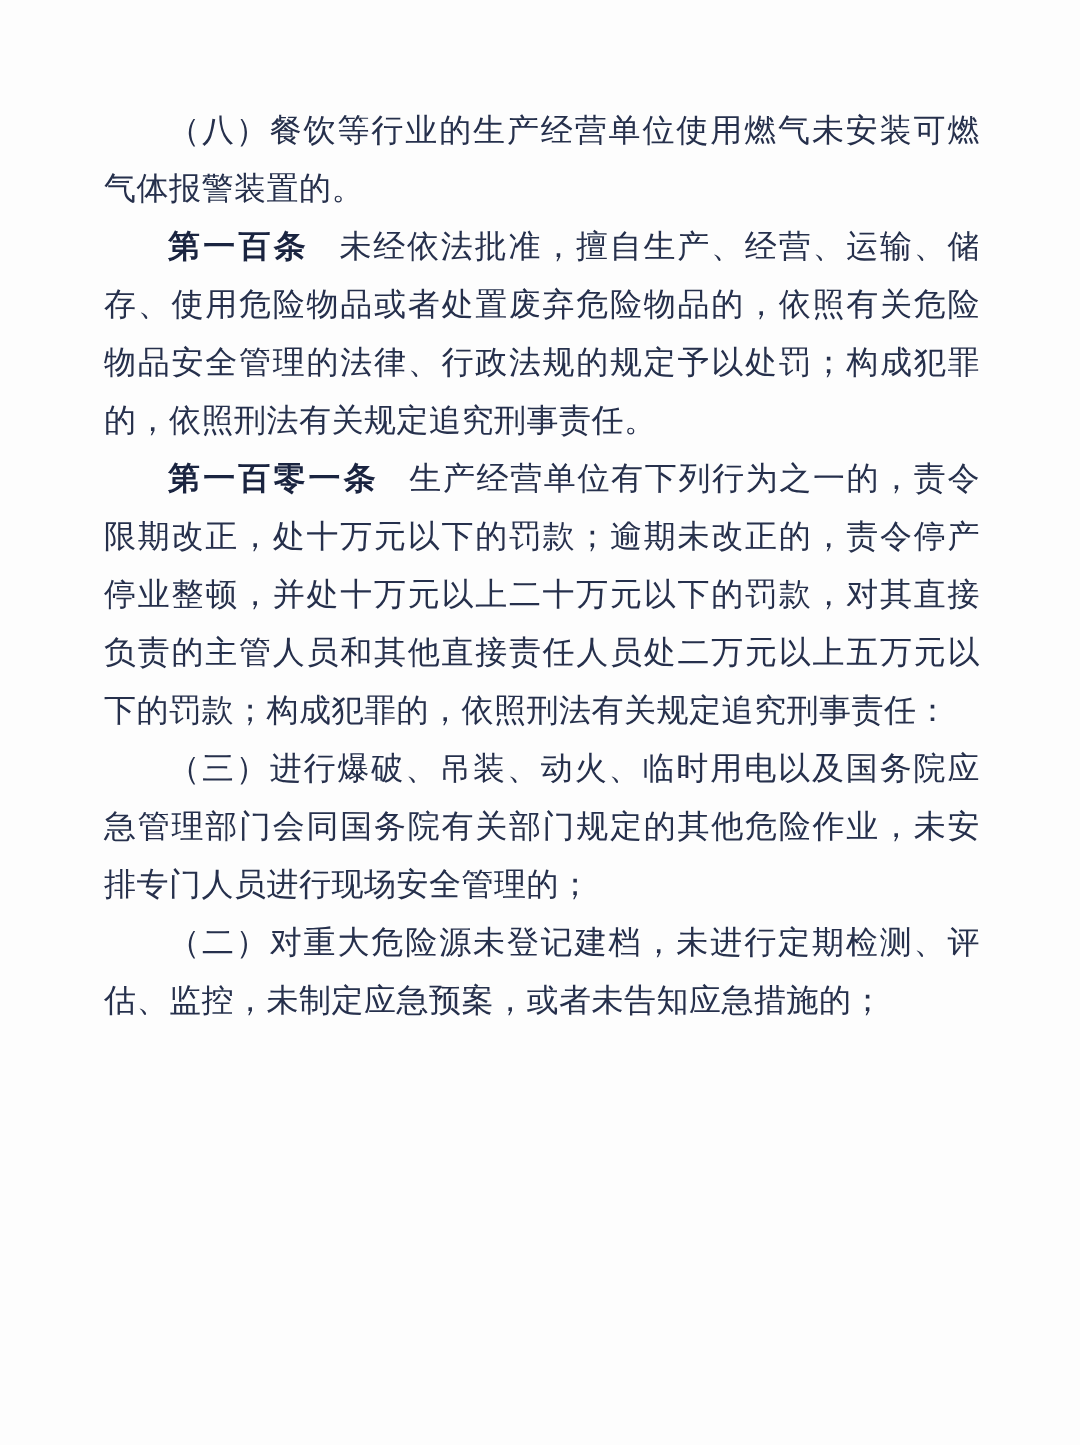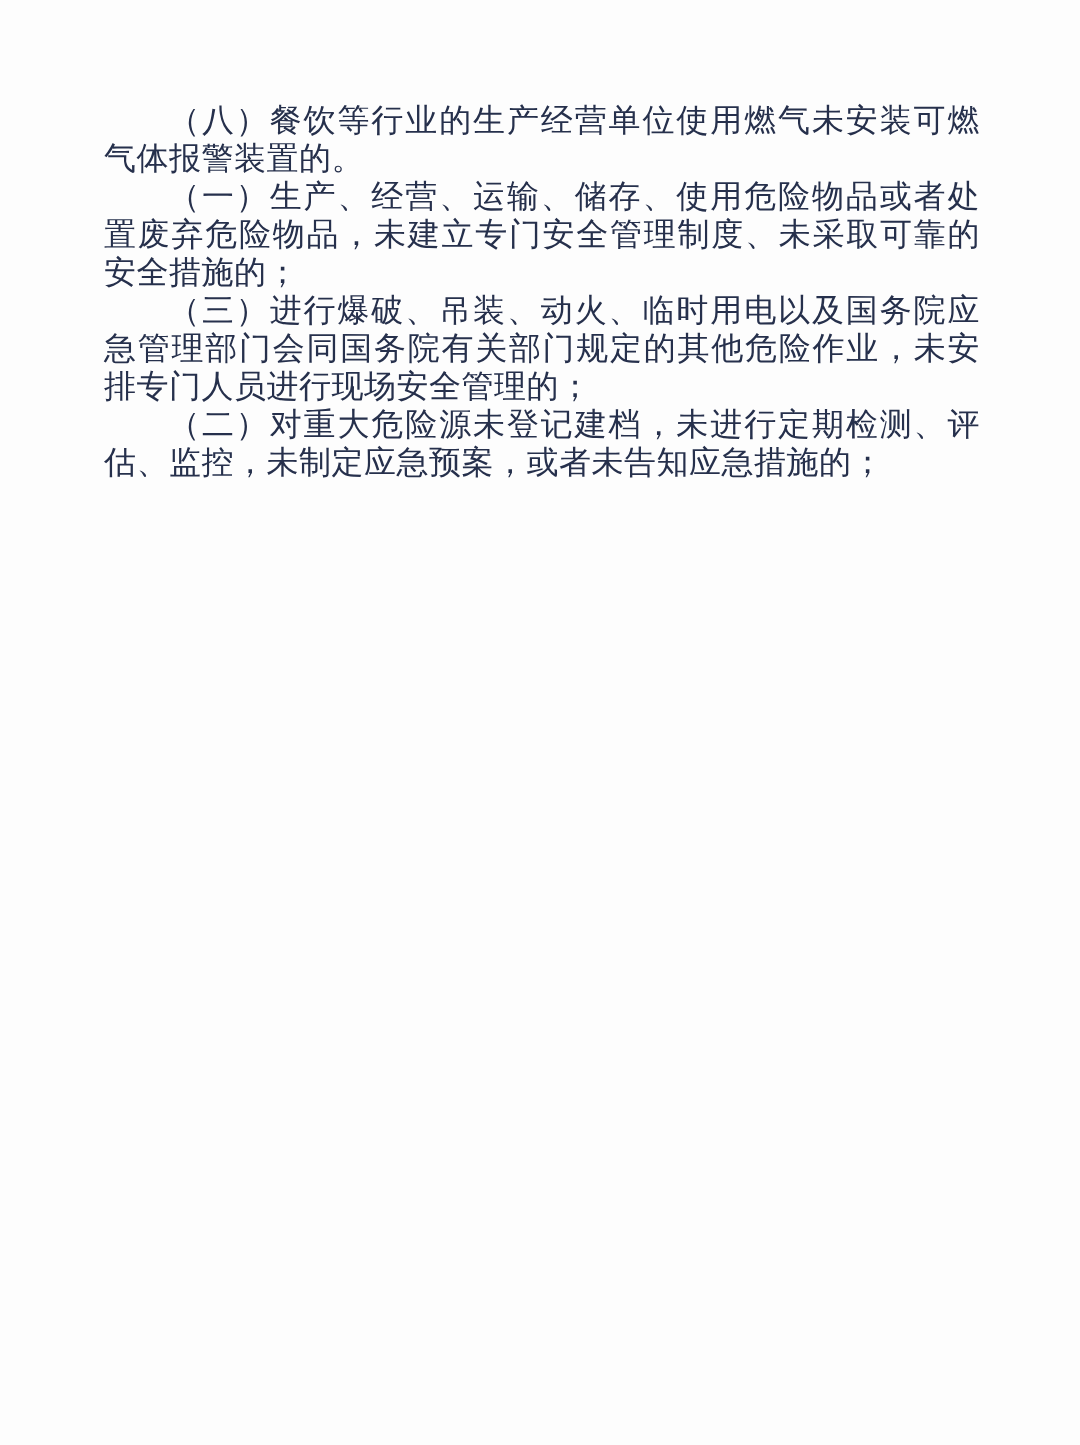--- a/index.html
+++ b/index.html
@@ -18,21 +18,21 @@
     position: absolute;
     left: 104px;
     top: 101px;
     width: 876px;
   }
   .para {
     margin: 0;
     padding: 0;
     font-family: "Liberation Serif", "DejaVu Serif", serif;
     font-size: 32px;
-    line-height: 38px;
+    line-height: 58px;
     color: var(--body-color, #26304c);
     text-align: justify;
     text-align-last: left;
     text-indent: 2em;
     letter-spacing: 0.5px;
   }
   .article-label {
     font-family: "Liberation Sans", "DejaVu Sans", sans-serif;
     font-weight: 700;
     color: var(--label-color, #1a2440);
@@ -42,23 +42,24 @@
   .article-label:empty { display: none; margin: 0; }
 </style>
 </head>
 <body>
 
 <div class="page">
   <div class="text-block">
 
     <p class="para"><span class="body-text">（八）餐饮等行业的生产经营单位使用燃气未安装可燃气体报警装置的。</span></p>
 
+    <p class="para"><span class="article-label">第一百条</span><span class="body-text">未经依法批准，擅自生产、经营、运输、储存、使用危险物品或者处置废弃危险物品的，依照有关危险物品安全管理的法律、行政法规的规定予以处罚；构成犯罪的，依照刑法有关规定追究刑事责任。</span></p>
 
+    <p class="para"><span class="article-label">第一百零一条</span><span class="body-text">生产经营单位有下列行为之一的，责令限期改正，处十万元以下的罚款；逾期未改正的，责令停产停业整顿，并处十万元以上二十万元以下的罚款，对其直接负责的主管人员和其他直接责任人员处二万元以上五万元以下的罚款；构成犯罪的，依照刑法有关规定追究刑事责任：</span></p>
 
-    <p class="para"><span class="body-text">（一）生产、经营、运输、储存、使用危险物品或者处置废弃危险物品，未建立专门安全管理制度、未采取可靠的安全措施的；</span></p>
 
     <p class="para"><span class="body-text">（三）进行爆破、吊装、动火、临时用电以及国务院应急管理部门会同国务院有关部门规定的其他危险作业，未安排专门人员进行现场安全管理的；</span></p>
 
     <p class="para"><span class="body-text">（二）对重大危险源未登记建档，未进行定期检测、评估、监控，未制定应急预案，或者未告知应急措施的；</span></p>
 
 
   </div>
 </div>
 
 </body></html>

